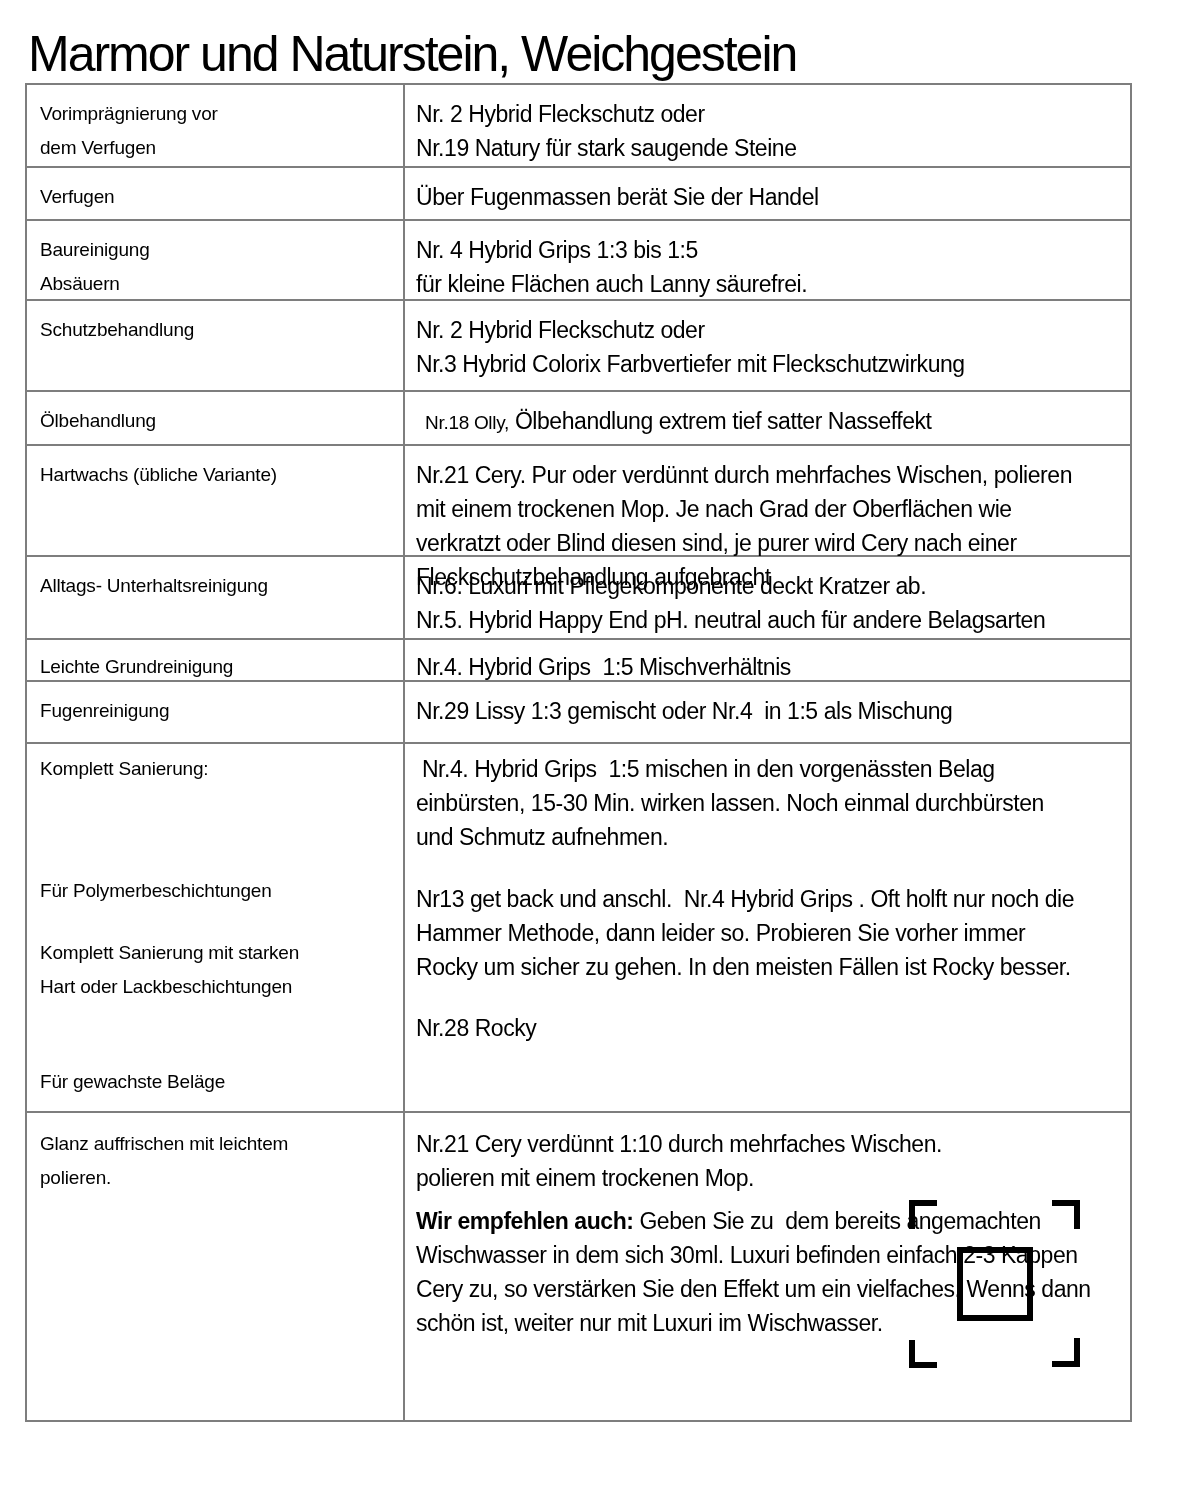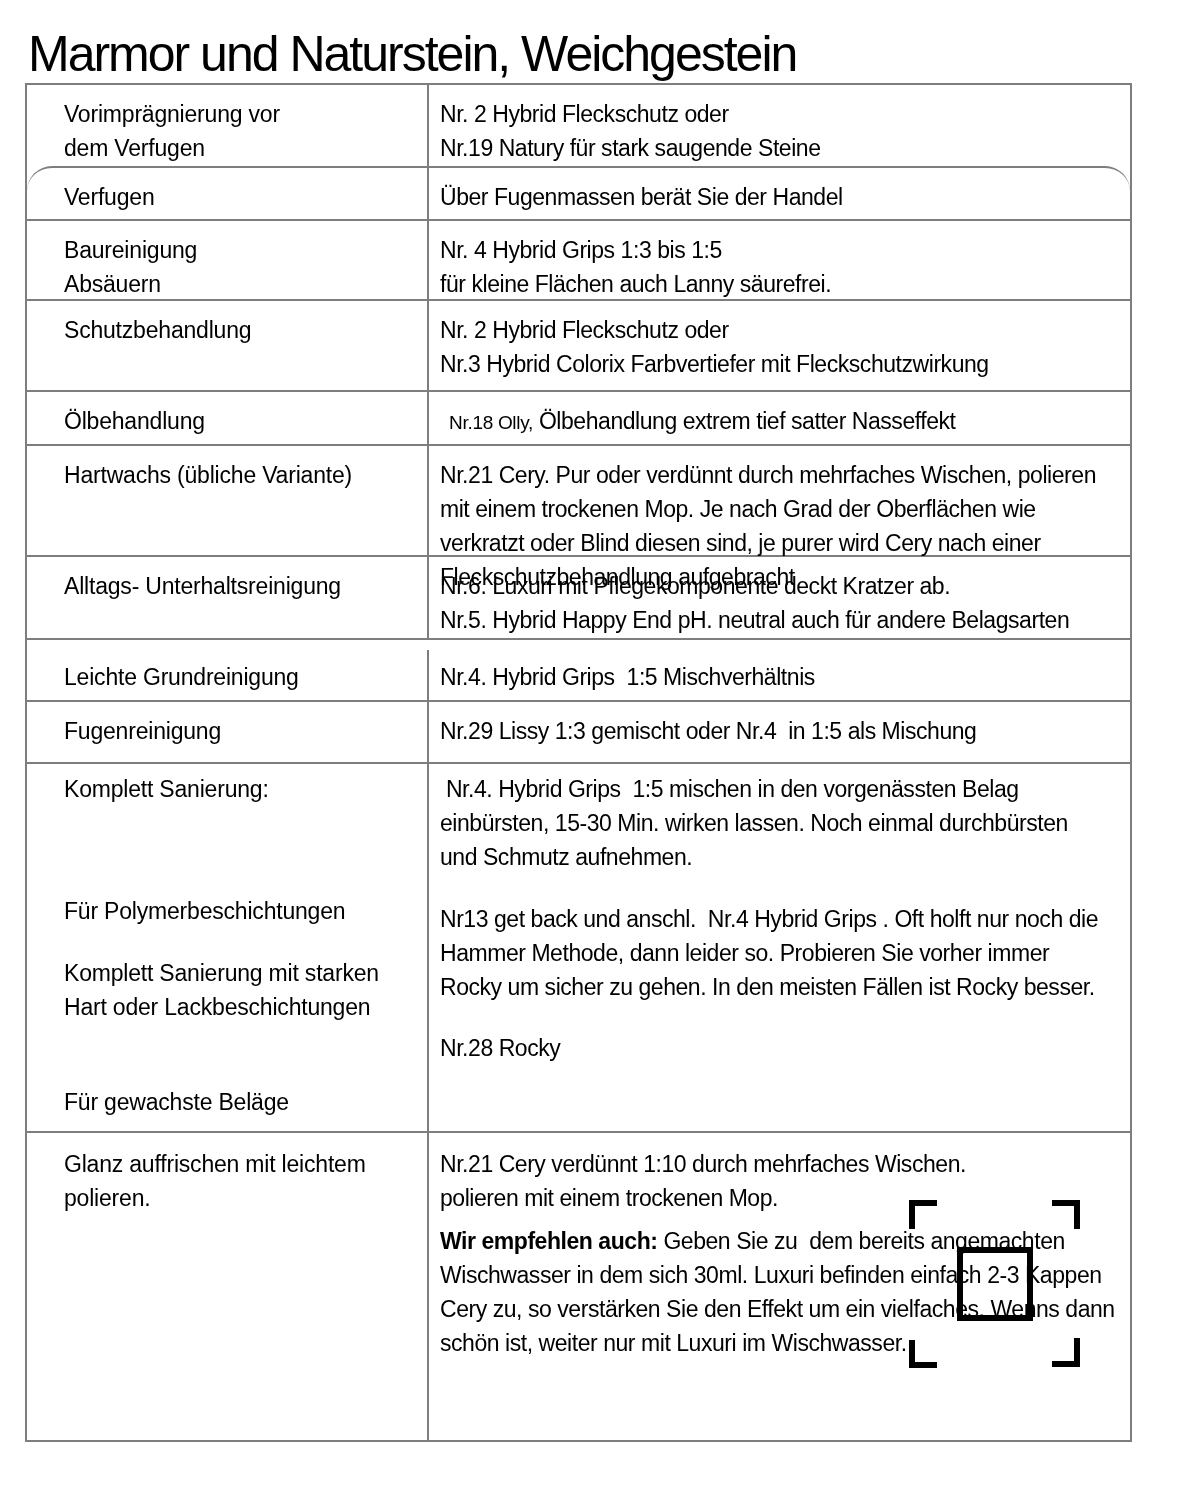--- a/index.html
+++ b/index.html
@@ -35,46 +35,45 @@
     width:1107px;
     border:2px solid var(--border);
     background:var(--background);
   }
   .row{ display:flex; }
   .row + .row{ border-top:2px solid var(--border); }
   .cl{
     width:378px;
     border-right:2px solid var(--border);
     padding:12px 8px 0 13px;
-    font-size:23px;
+    font-size:19px;
     letter-spacing:-0.2px;
     line-height:34px;
-    margin-left:24px;
   }
   .cr{
     flex:1;
     padding:12px 4px 0 11px;
     font-size:23px;
     letter-spacing:-0.45px;
     line-height:34px;
   }
   .cl p, .cr p{ white-space:pre-wrap; }
   .cr .small{ font-size:19px; letter-spacing:-0.3px; }
   .cr .bold{ font-weight:700; }
   .cr span{ white-space:pre-wrap; }
 
   
   .r1 { height:81px; }
-  .r2 { height:53px;border-radius:25px; }
+  .r2 { height:53px; }
   .r3 { height:80px; }
   .r4 { height:91px; }
   .r5 { height:54px;gap:9px; }
   .r6 { height:111px;justify-content:flex-end; }
   .r7 { height:83px; }
-  .r8 { height:62px; padding-top:10px; }
+  .r8 { height:42px; padding-top:0; }
   .r8 .cl, .r8 .cr { padding-top:10px; }
   .r9 { height:62px; }
   .r10{ height:369px; }
   .r10 .cl, .r10 .cr{ padding-top:8px; }
   .r11{ height:309px; }
   .r11 .cl, .r11 .cr{ padding-top:14px; }
 
   
   .r10 .cl p.p2{ margin-top:88px; }
   .r10 .cl p.p3{ margin-top:28px; }

